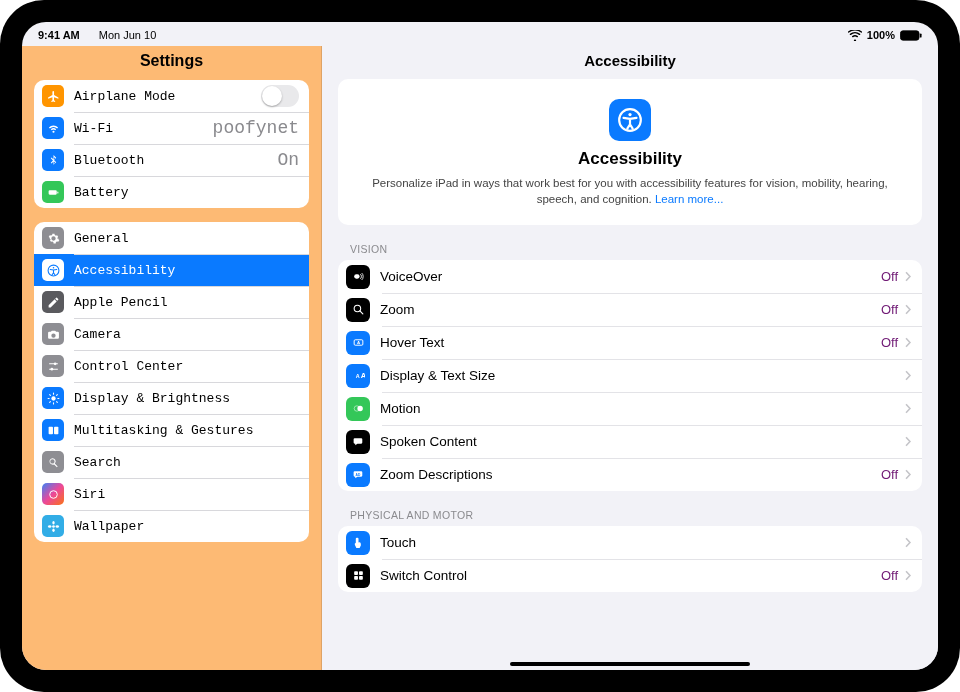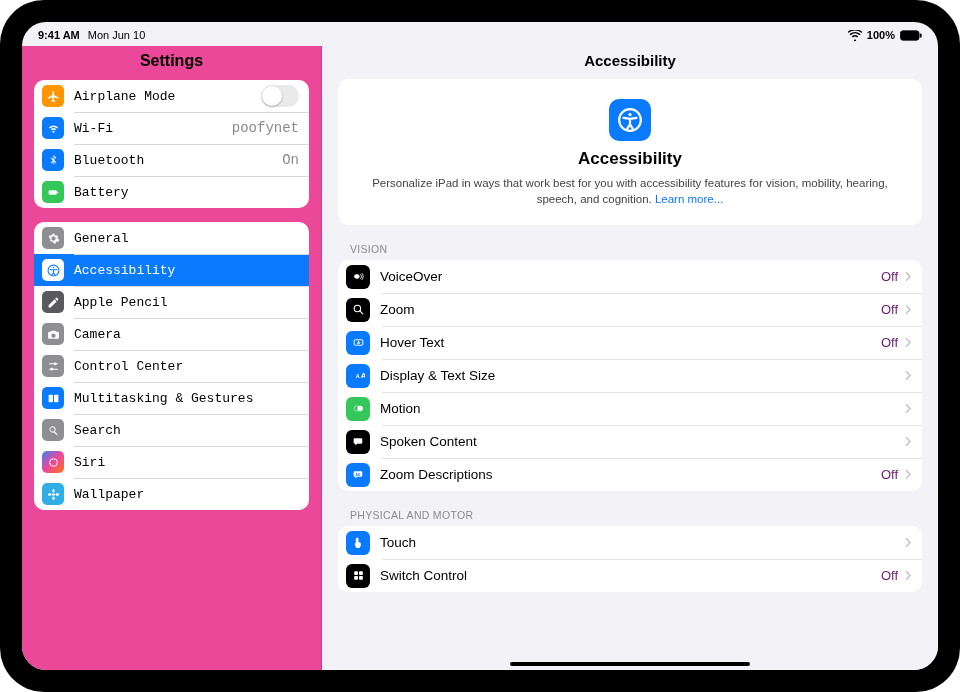--- a/index.html
+++ b/index.html
@@ -10,31 +10,31 @@
   .screen {
     width: 100%; height: 100%; background: #f2f2f7; border-radius: 24px; overflow: hidden; position: relative;
     display: flex; flex-direction: column;
   }
   
   .status-bar {
     height: 22px; display: flex; align-items: center; justify-content: space-between;
     padding: 0 16px; font-size: 11px; font-weight: 600; color: #000; flex-shrink: 0;
     margin-top: 2px;
   }
-  .status-left { display:flex; align-items:flex-end; gap:8px; }
+  .status-left { display:flex; align-items:flex-end; gap:19px; }
   .status-left .time { font-weight:600; }
   .status-left .date { font-weight:500; }
   .status-right { display: flex; align-items: center; gap: 5px; }
   .wifi-icon svg, .battery-icon svg { display:block; }
   .battery-pct { font-weight:700; }
   .split {
     flex: 1; display: flex; overflow: hidden;
   }
   .sidebar {
-    width: 300px; flex-shrink:0; background: #ec4899; display:flex; flex-direction:column;
+    width: 300px; flex-shrink:0; background: #fdba74; display:flex; flex-direction:column;
     border-right: 0.5px solid rgba(0,0,0,0.12);
   }
   .sidebar-title {
     text-align:center; font-size:16px; font-weight:600; padding: 6px 0 10px;
   }
   .sidebar-scroll { flex:1; overflow-y:auto; padding: 0 12px 12px; scrollbar-width:none;font-family:Liberation Mono, monospace; }
   .sidebar-scroll::-webkit-scrollbar{display:none;}
   .group {
     background:#fff; border-radius:10px; overflow:hidden; margin-bottom:14px;
   }
@@ -45,21 +45,21 @@
     content:""; position:absolute; left:40px; right:0; top:0; height:0.5px; background:#d8d8dc;
   }
   .row.selected { background:#0a7aff; }
   .row.selected .row-label, .row.selected .row-value { color:#fff; }
   .app-icon {
     width:22px; height:22px; border-radius:5px; flex-shrink:0; margin-right:10px;
     display:flex; align-items:center; justify-content:center; color:#fff;
   }
   .app-icon svg { width:13px; height:13px; display:block; }
   .row-label { font-size:13px; color:#000; flex:1; white-space:nowrap; overflow:hidden; text-overflow:ellipsis;}
-  .row-value { font-size:14px; color:#8a8a8e; margin-left:6px; }
+  .row-value { font-size:18px; color:#8a8a8e; margin-left:6px; }
   .switch {
     width:38px; height:22px; background:#e9e9eb; border-radius:11px; position:relative; flex-shrink:0;
   }
   .switch .knob {
     width:20px; height:20px; background:#fff; border-radius:50%; position:absolute; top:1px; left:1px;
     box-shadow:0 1px 2px rgba(0,0,0,0.3);
   }
   
   .main {
     flex:1; background:#f2f2f7; display:flex; flex-direction:column; position:relative;
@@ -225,20 +225,31 @@
                     <path d="M4 6h10v2H4zM16 6h4v2h-4zM4 16h4v2H4zM10 16h10v2H10z"></path>
                     <circle cx="15" cy="7" r="2.5"></circle>
                     <circle cx="9" cy="17" r="2.5"></circle>
                   </svg>
                 </div>
                 <span class="row-label">Control Center</span>
               </div>
               <div class="row">
                 <div class="app-icon bg-blue">
                   <svg viewBox="0 0 24 24" fill="currentColor">
+                    <circle cx="12" cy="12" r="4"></circle>
+                    <g stroke="currentColor" stroke-width="2" stroke-linecap="round">
+                      <path d="M12 2v2M12 20v2M4.9 4.9l1.4 1.4M17.7 17.7l1.4 1.4M2 12h2M20 12h2M4.9 19.1l1.4-1.4M17.7 6.3l1.4-1.4"></path>
+                    </g>
+                  </svg>
+                </div>
+                <span class="row-label">Display &amp; Brightness</span>
+              </div>
+              <div class="row">
+                <div class="app-icon bg-blue">
+                  <svg viewBox="0 0 24 24" fill="currentColor">
                     <rect x="3" y="5" width="8" height="14" rx="1.5"></rect>
                     <rect x="13" y="5" width="8" height="14" rx="1.5"></rect>
                   </svg>
                 </div>
                 <span class="row-label">Multitasking &amp; Gestures</span>
               </div>
               <div class="row">
                 <div class="app-icon bg-gray">
                   <svg viewBox="0 0 24 24" fill="currentColor">
                     <path d="M10 4a6 6 0 014.47 10.03l5.25 5.25-1.44 1.44-5.25-5.25A6 6 0 1110 4zm0 2a4 4 0 100 8 4 4 0 000-8z"></path>

